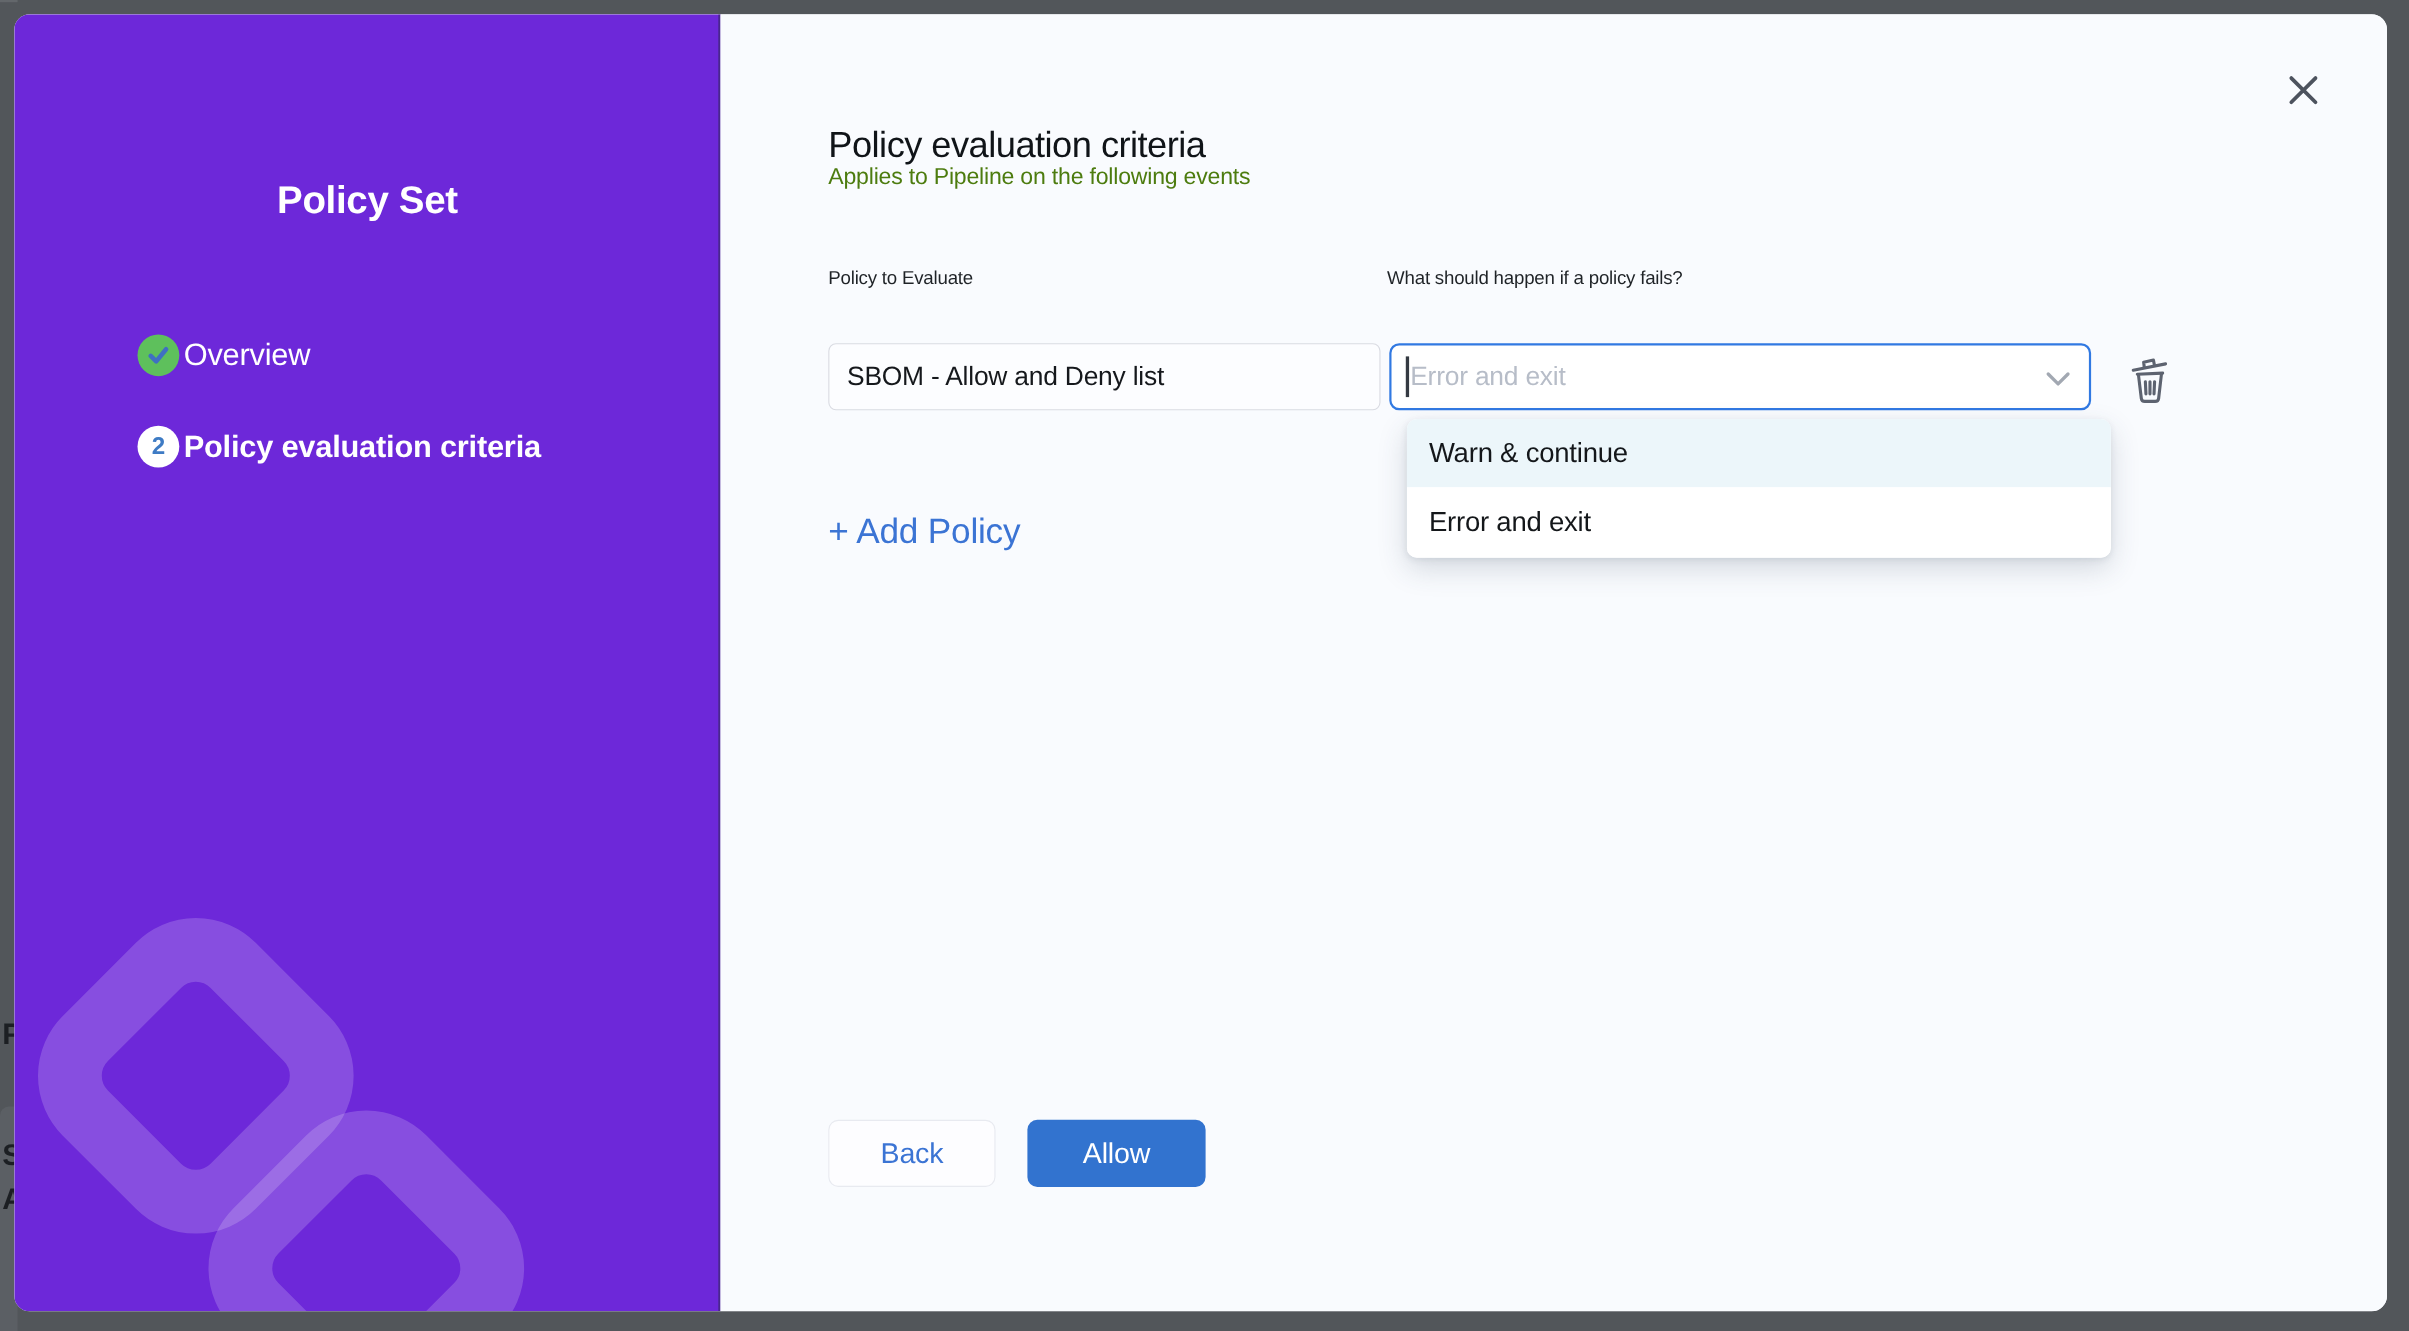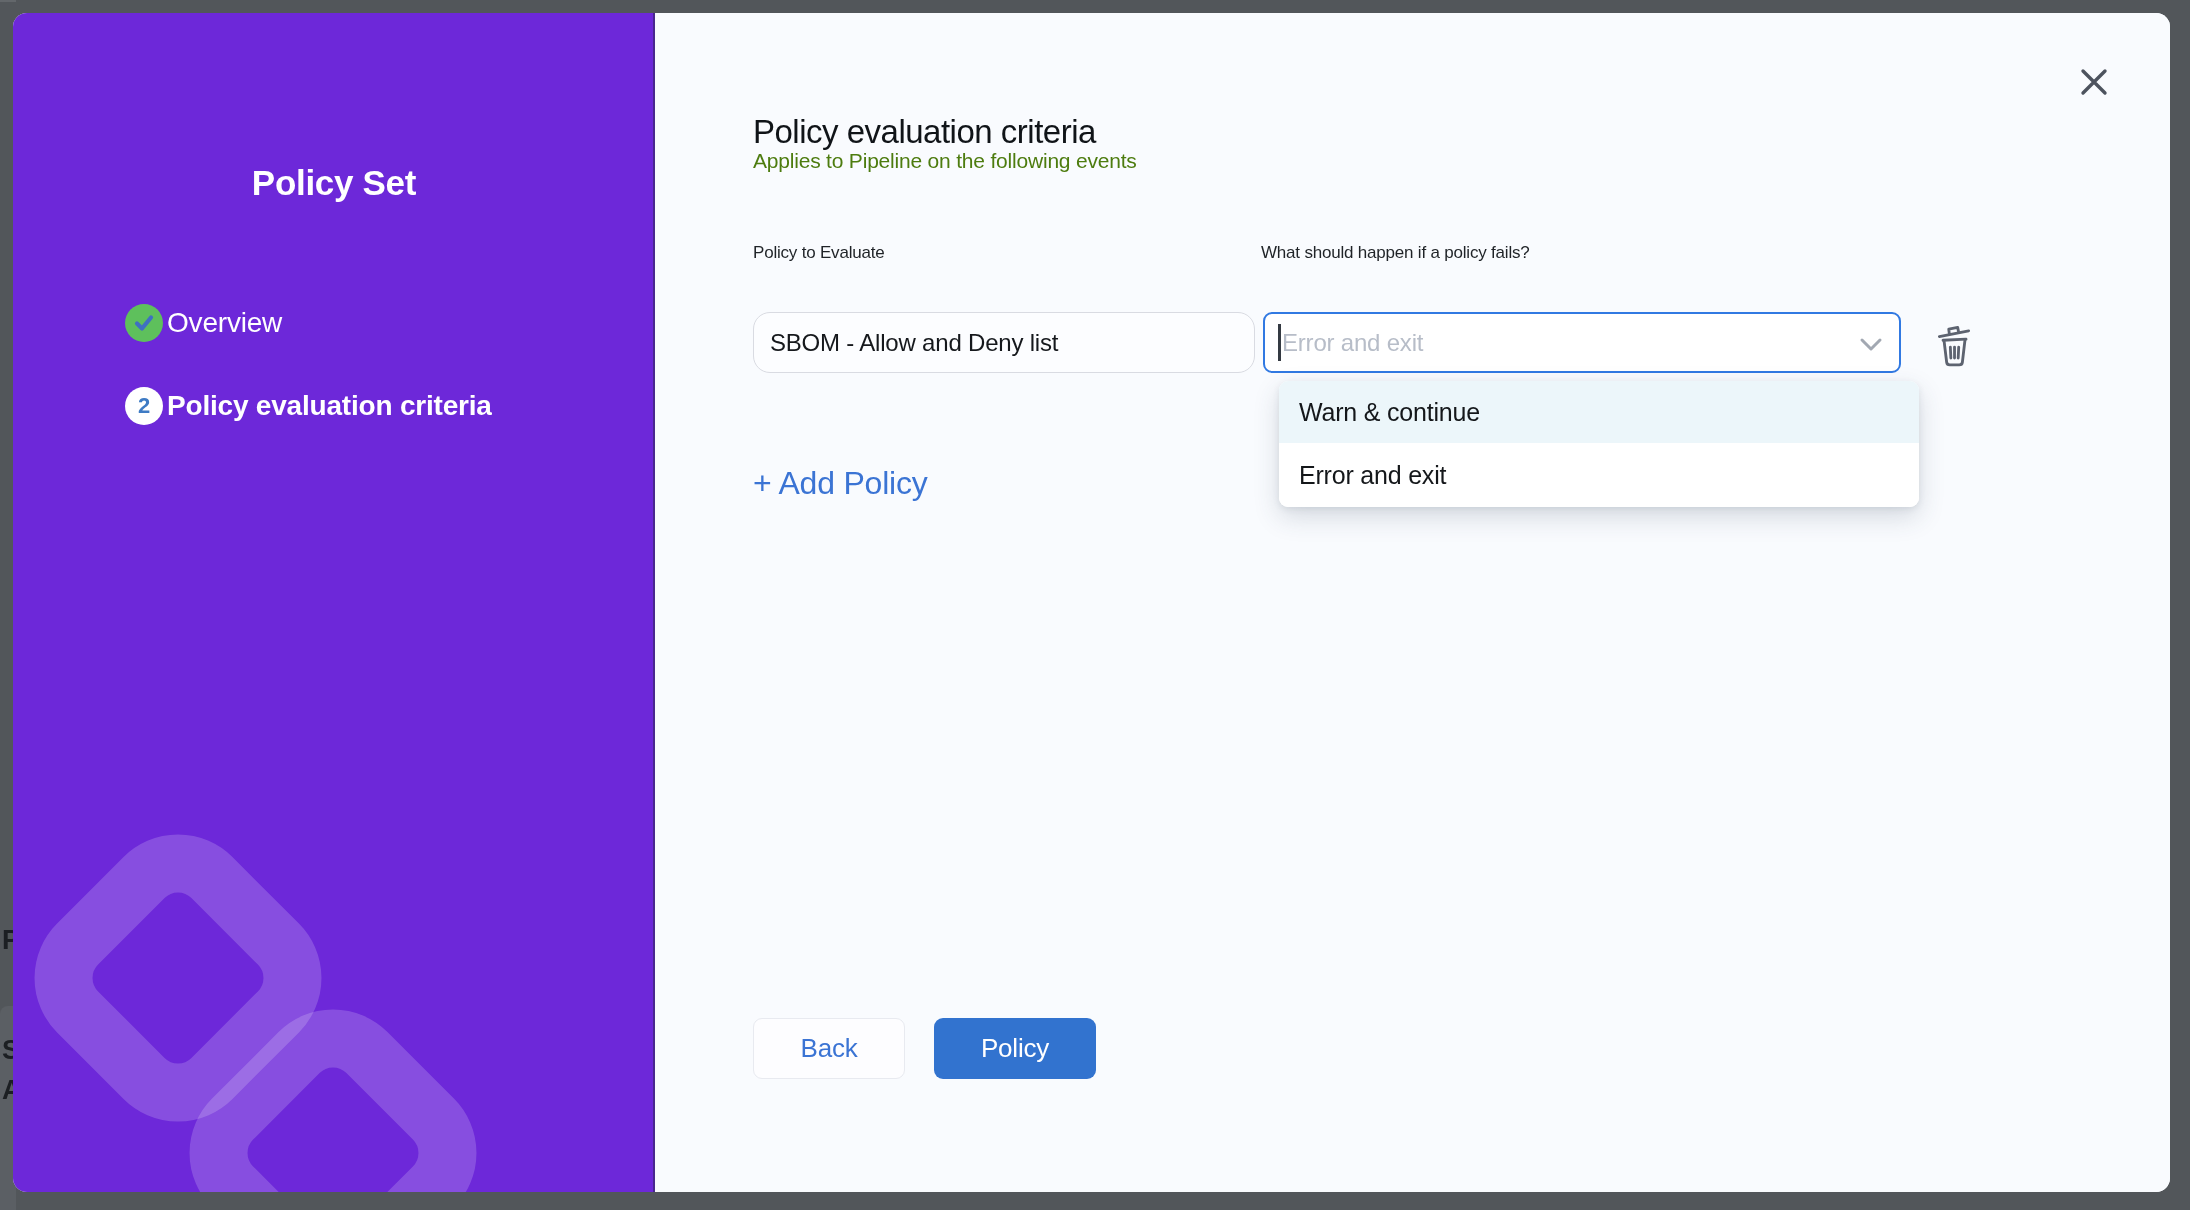--- a/index.html
+++ b/index.html
@@ -44,21 +44,21 @@
   
   .main{position:relative;flex:1;background:#f9fbfe;}
   .close-btn{position:absolute;left:1420px;top:50px;width:38px;height:38px;background:none;border:none;padding:0;cursor:pointer;display:flex;align-items:center;justify-content:center;}
   .panel-title{position:absolute;left:98px;top:78px;font-size:33px;font-weight:500;color:#101418;letter-spacing:-0.5px;}
   .panel-subtitle{position:absolute;left:98px;top:136px;font-size:21px;color:#4d7c0f;}
   .field-label{position:absolute;top:230px;font-size:17px;color:#1f2327;text-align:right;}
   .label-policy{left:98px;} .label-fail{left:606px;}
 
   .text-input{
     position:absolute;left:98px;top:299px;width:502px;height:61px;box-sizing:border-box;
-    border:1.5px solid #d9dbe2;border-radius:17px;background:#fcfdff;
+    border:1.5px solid #d9dbe2;border-radius:7px;background:#fcfdff;
     font-family:"Liberation Sans", sans-serif;font-size:24px;color:#15181c;
     padding:16px 16px;letter-spacing:-0.2px;outline:none;
   }
   .combobox{
     position:absolute;left:608px;top:299px;width:638px;height:61px;box-sizing:border-box;
     border:2px solid #3179e2;border-radius:9px;background:#ffffff;cursor:pointer;
   }
   .combo-input{
     position:absolute;left:0;top:0;width:calc(100% - 60px);height:100%;border:none;background:transparent;outline:none;
     font-family:"Liberation Sans", sans-serif;font-size:24px;color:#15181c;padding:0 0 0 17px;letter-spacing:-0.2px;
@@ -161,16 +161,16 @@
     </button>
 
     <div class="dropdown-menu">
       <div class="dropdown-option option-0">Warn &amp; continue</div>
       <div class="dropdown-option option-1">Error and exit</div>
     </div>
 
     <button class="add-policy-link">+ Add Policy</button>
 
     <button class="btn btn-back">Back</button>
-    <button class="btn btn-finish">Policy</button>
+    <button class="btn btn-finish">Allow</button>
 
   </section>
 </div>
 
 </body></html>

